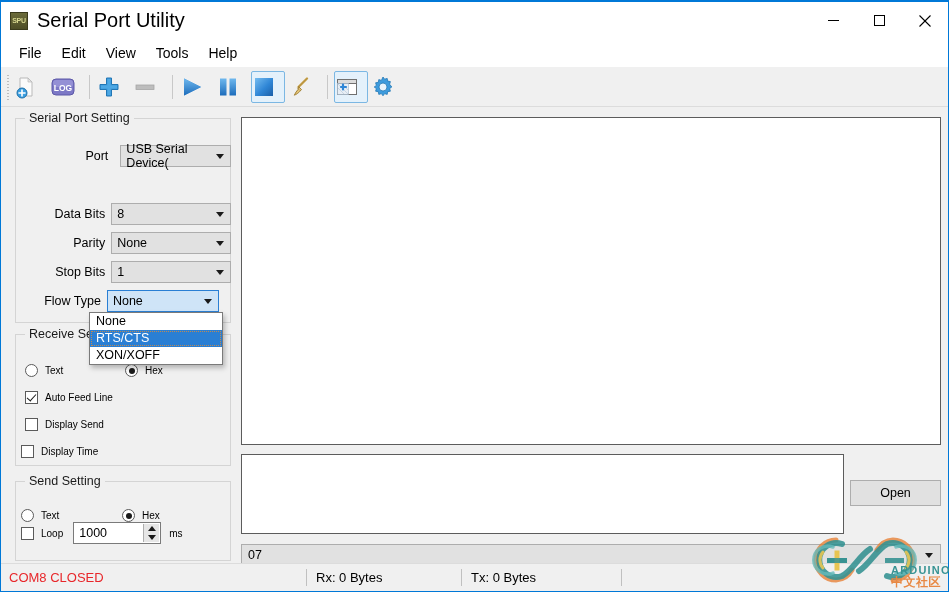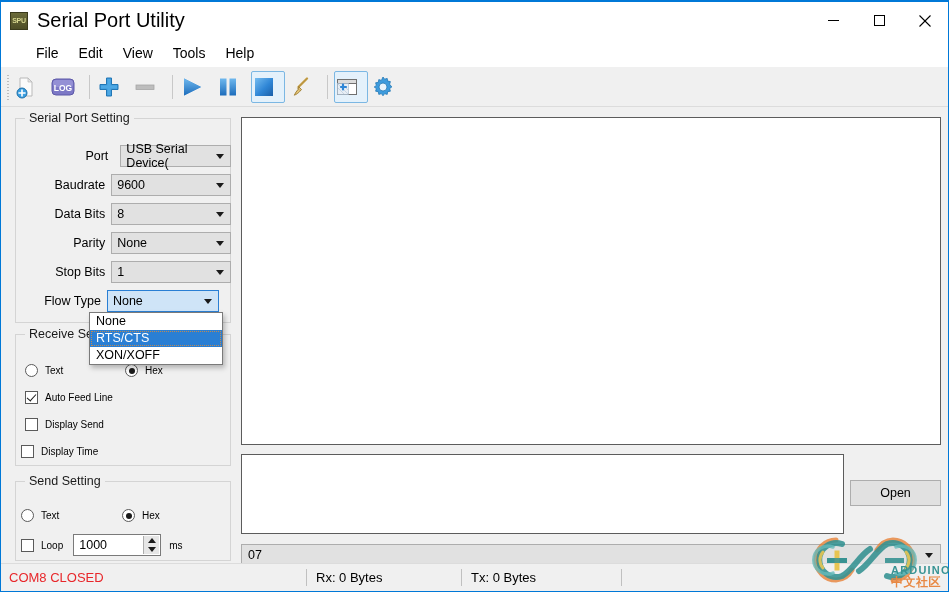--- a/index.html
+++ b/index.html
@@ -45,21 +45,21 @@
   .wb {
     width: 46px; display: flex; align-items: center; justify-content: center;
     background: #fff; border: none;
   }
   .wb svg { display:block; }
 
   
   #menubar {
     position: absolute; left: 0; top: 37px; right: 0; height: 28px;
     background: #ffffff;
-    display: flex; align-items: center; padding-left: 25px;
+    display: flex; align-items: center; padding-left: 8px;
   }
   .menu-item {
     padding: 3px 10px; font-size: 14px; color: #000; cursor: default;
   }
 
   
   #toolbar {
     position: absolute; left: 0; top: 65px; right: 0; height: 40px;
     background: #f0f0f0;
     border-bottom: 1px solid #dcdcdc;
@@ -386,27 +386,20 @@
   </div>
 
   <div class="row" style="left:14px; top:143px; width:216px;">
     <div class="lbl" style="width:70px;">Port</div>
     <div class="combo" style="margin-left:12px; width:118px;">
       <span>USB Serial Device(</span>
       <span class="arrow"></span>
     </div>
   </div>
 
-  <div class="row" style="left:14px; top:172px; width:216px;">
-    <div class="lbl" style="width:70px;">Baudrate</div>
-    <div class="combo" style="margin-left:6px; width:134px;">
-      <span>9600</span>
-      <span class="arrow"></span>
-    </div>
-  </div>
 
   <div class="row" style="left:14px; top:201px; width:216px;">
     <div class="lbl" style="width:70px;">Data Bits</div>
     <div class="combo" style="margin-left:6px; width:134px;">
       <span>8</span>
       <span class="arrow"></span>
     </div>
   </div>
 
   <div class="row" style="left:14px; top:230px; width:216px;">
@@ -469,21 +462,21 @@
     <div class="radio" style="width:101px;">
       <span class="rdot"></span>
       <span class="ctl-label">Text</span>
     </div>
     <div class="radio">
       <span class="rdot on"></span>
       <span class="ctl-label">Hex</span>
     </div>
   </div>
 
-  <div class="row" style="left:20px; top:532px;text-align:center;">
+  <div class="row" style="left:20px; top:520px;text-align:center;">
     <div class="checkbox">
       <span class="cbox"></span>
       <span class="ctl-label">Loop</span>
     </div>
     <div class="spin" style="margin-left:10px;">
       <span>1000</span>
       <span class="btns">
         <div>
             <span class="tri-up"></span>
           </div>

